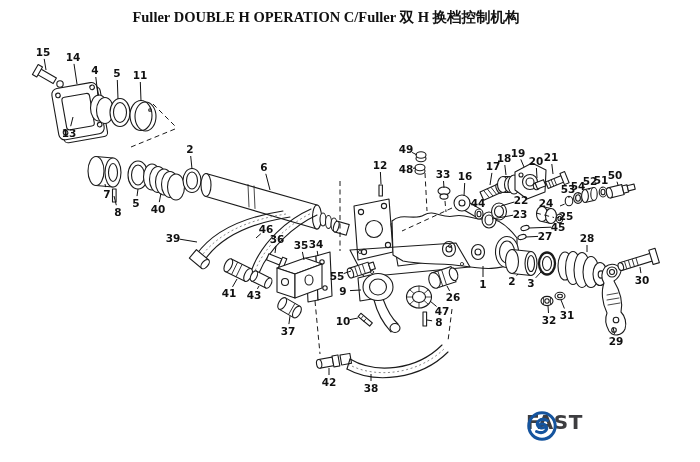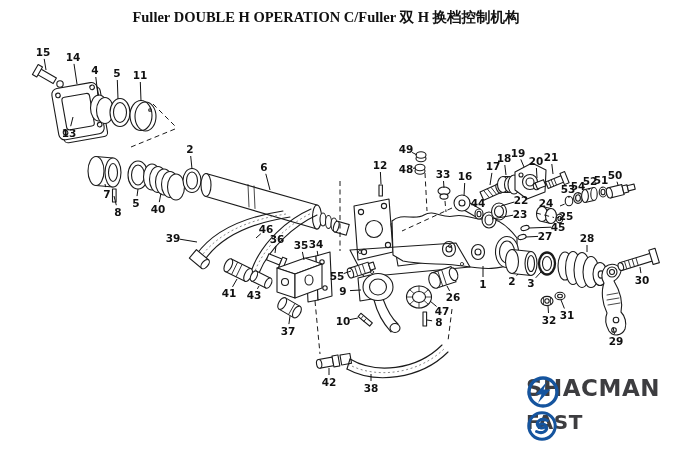--- a/index.html
+++ b/index.html
@@ -488,27 +488,20 @@
         <text x="616" y="344.5" class="plabel">29</text>
         <line x1="640.9" y1="273.1" x2="640" y2="267" class="leader"></line>
         <text x="642" y="283.5" class="plabel">30</text>
         <line x1="329.0" y1="375.0" x2="329" y2="368" class="leader"></line>
         <text x="329" y="385.5" class="plabel">42</text>
         <line x1="371.0" y1="381.0" x2="371" y2="374" class="leader"></line>
         <text x="371" y="391.5" class="plabel">38</text>
       </g>
   </svg>
 
-  <div class="logo" id="logo-shacman">
-    <svg width="34" height="34" viewBox="0 0 34 34">
-      <circle cx="17" cy="17" r="14" fill="none" stroke="#15549e" stroke-width="3.4"></circle>
-      <polygon points="21,6.5 9.5,19.5 15.5,19.5 12,28 24.5,14.5 17.5,14.5" fill="#15549e"></polygon>
-    </svg>
-    <span class="logo-text">SHACMAN</span>
-  </div>
   <div class="logo" id="logo-fast">
     <svg width="32" height="32" viewBox="0 0 32 32">
       <circle cx="16" cy="16" r="13.2" fill="none" stroke="#15549e" stroke-width="3"></circle>
       <path d="M21.5,10.5 c-7,-3.2 -11.5,1.5 -9.8,5.2 c1,2.3 4.2,3 6.5,1.8 M10.5,21.5 c7,3.2 11.5,-1.5 9.8,-5.2 c-1,-2.3 -4.2,-3 -6.5,-1.8" fill="none" stroke="#15549e" stroke-width="3" stroke-linecap="round"></path>
     </svg>
     <span class="logo-text">FAST</span>
   </div>
 </div>
 
 </body></html>

